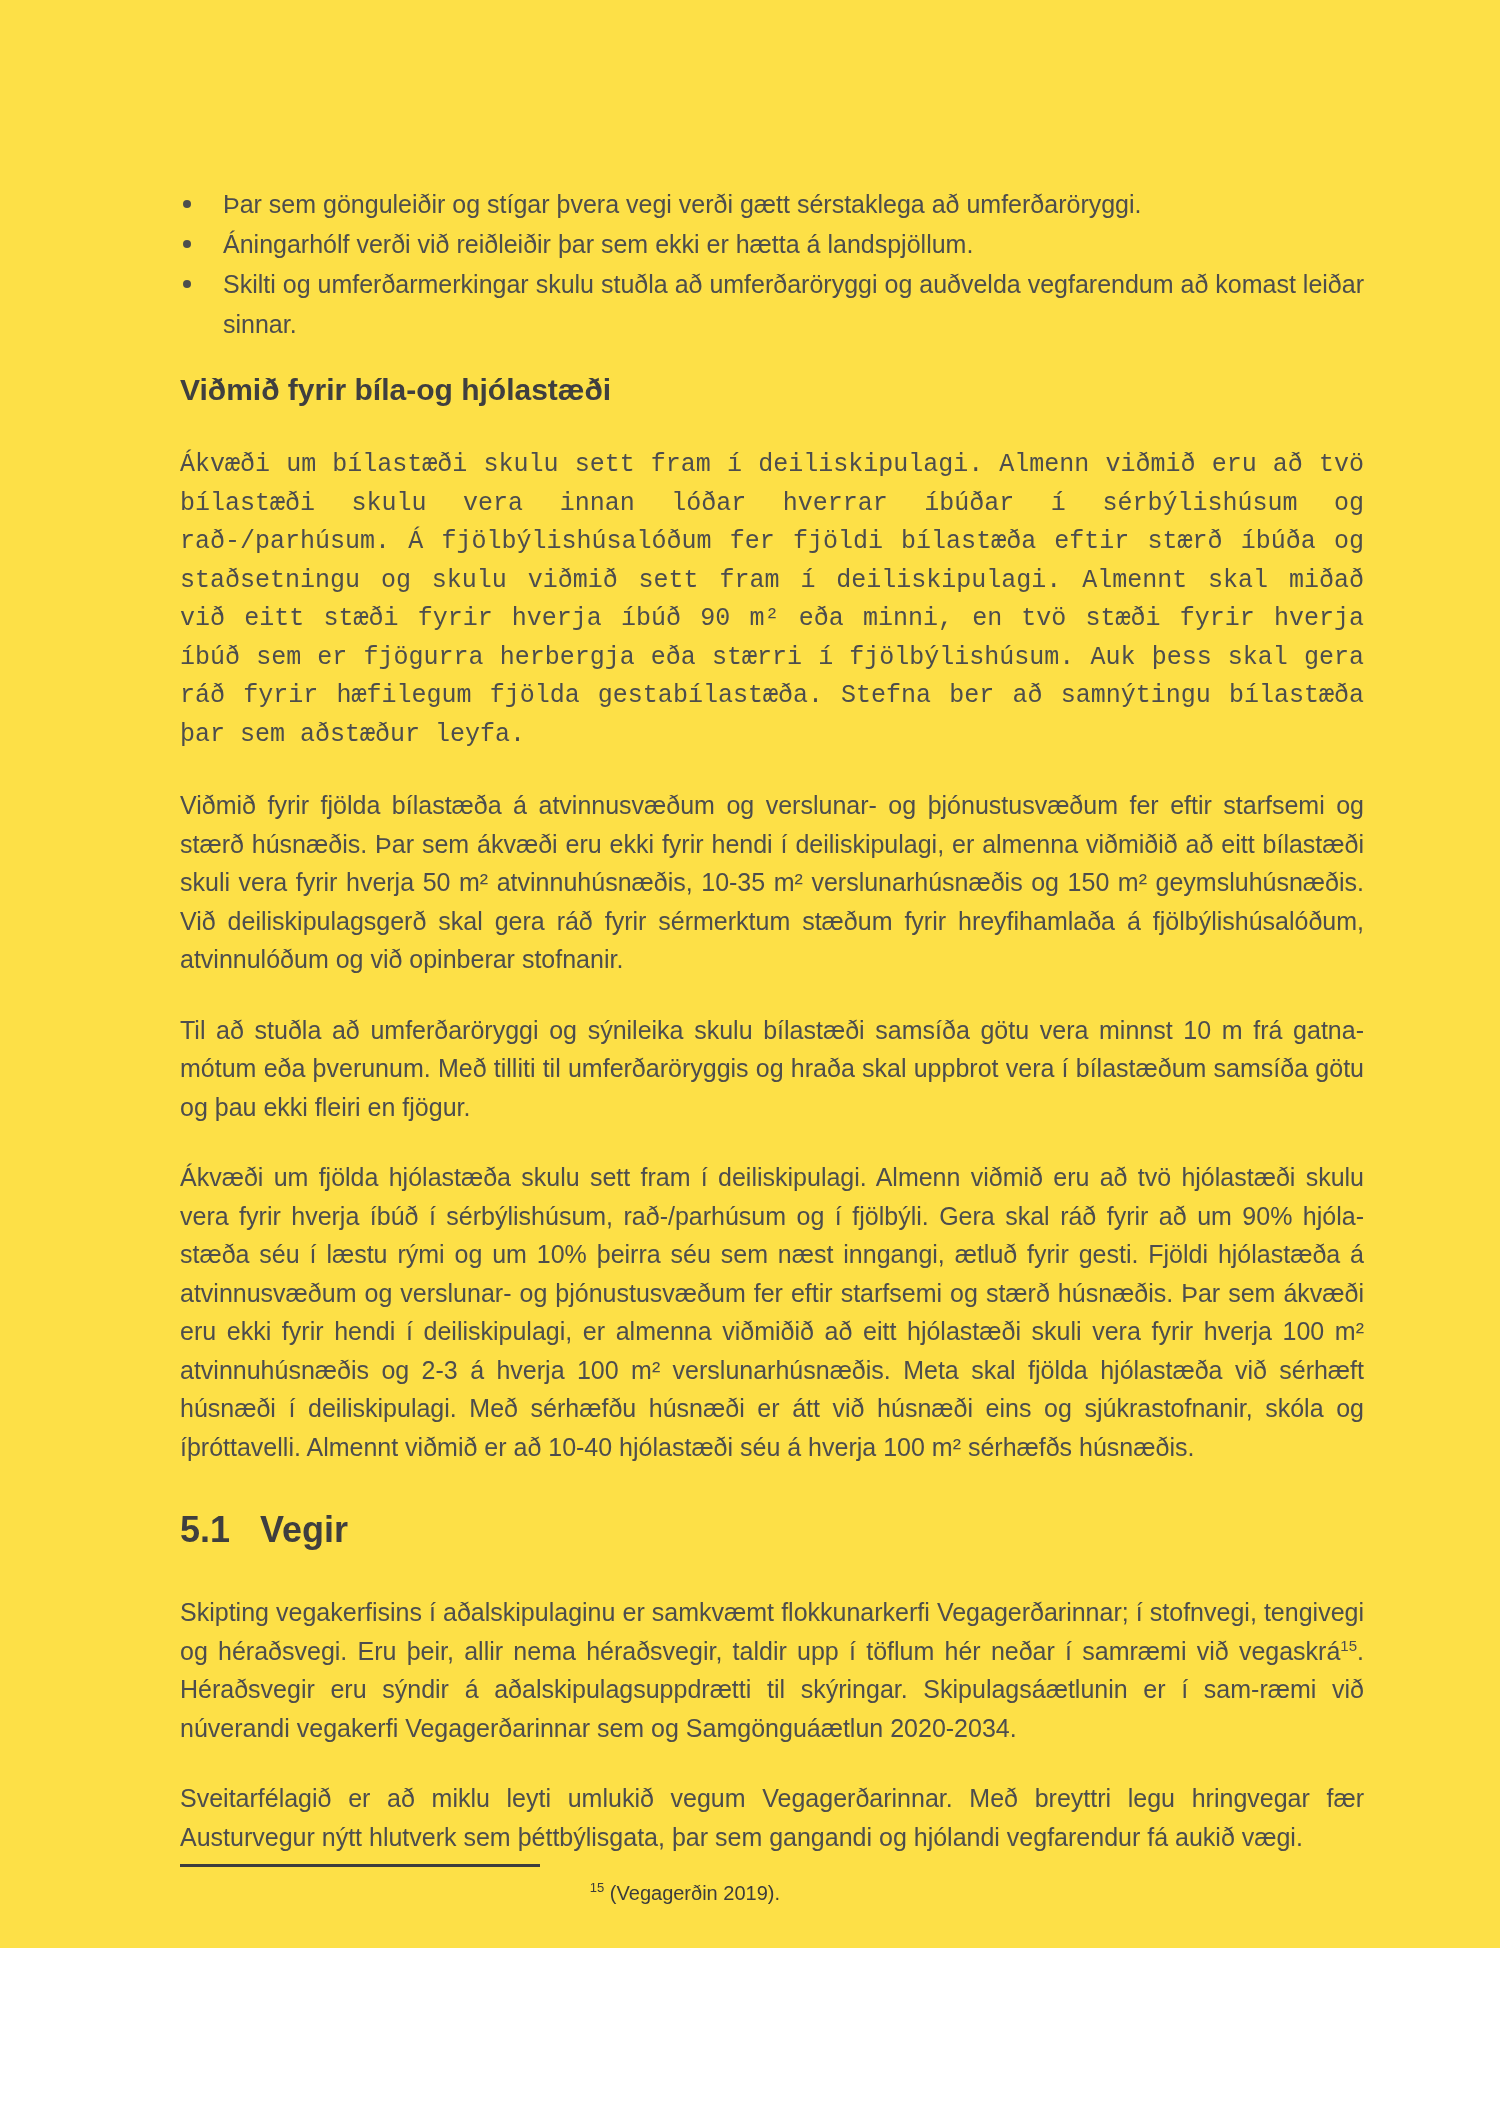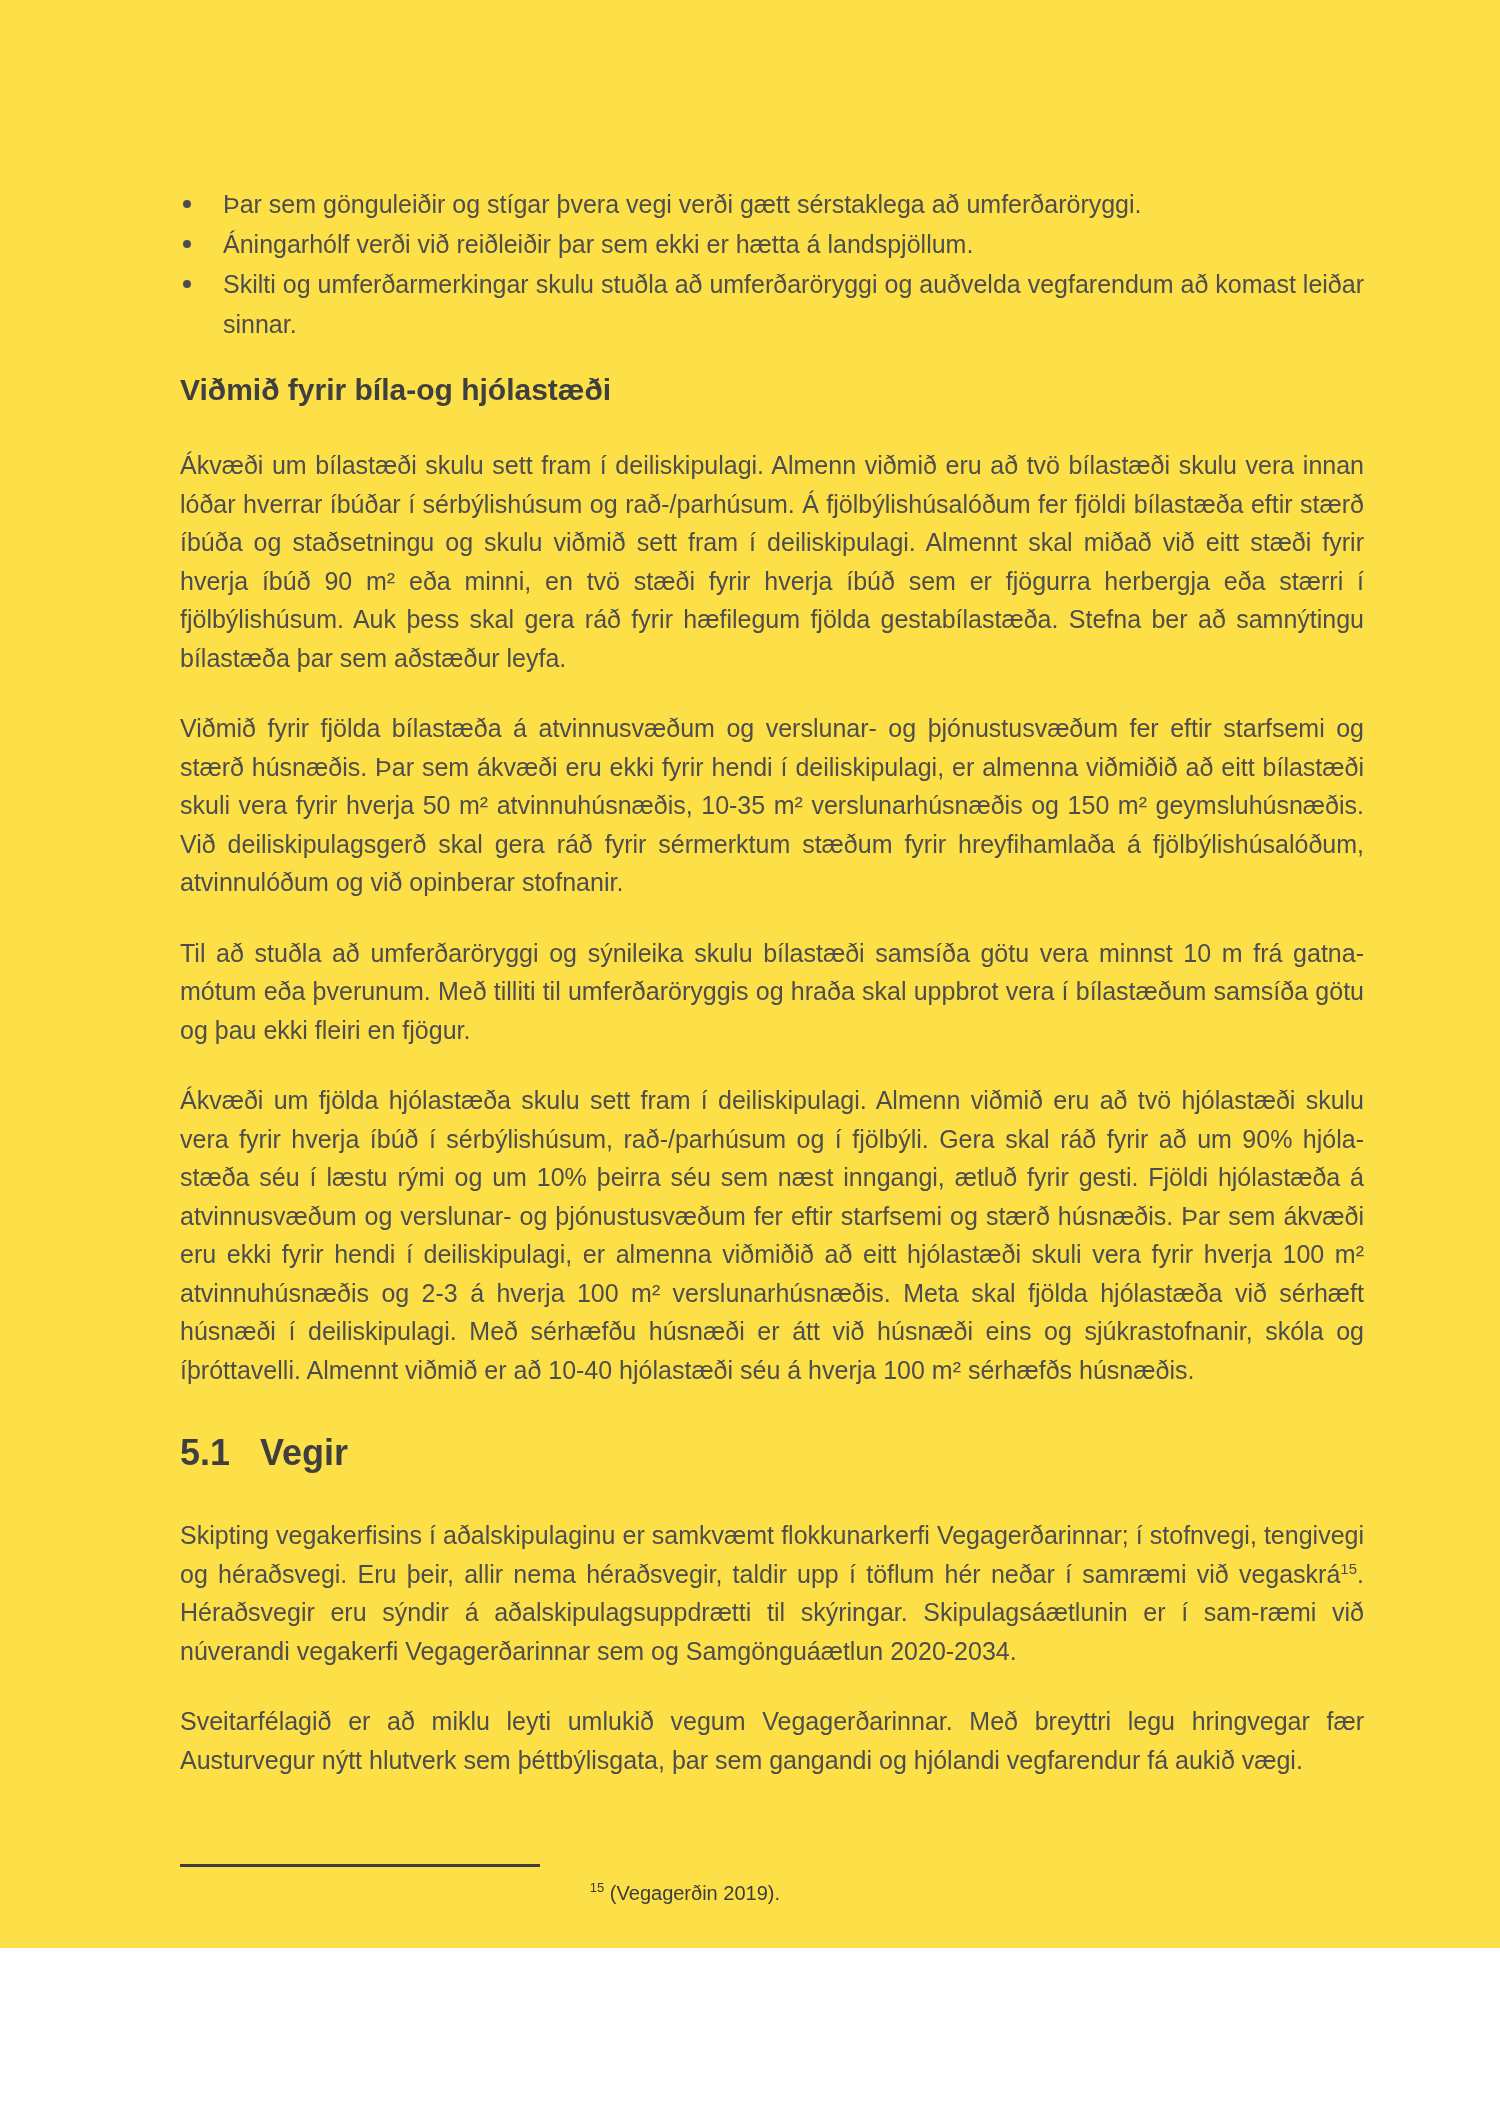--- a/index.html
+++ b/index.html
@@ -45,21 +45,21 @@
     font-size:30px;
     line-height:32px;
     font-weight:bold;
     color:var(--color-heading);
   }
   p.body-para{
     margin:32px 0 0 0;
     line-height:38.5px;
     text-align:justify;
   }
-  p.first-after-heading{margin-top:40px;}
+  p.first-after-heading{margin-top:40px;font-family:Liberation Mono, monospace;}
   p.after-section{margin-top:48px;}
   h2.section-heading{
     display:flex;
     gap:30px;
     margin:48px 0 0 0;
     font-size:36px;
     line-height:31px;
     font-weight:bold;
     color:var(--color-heading);
   }

